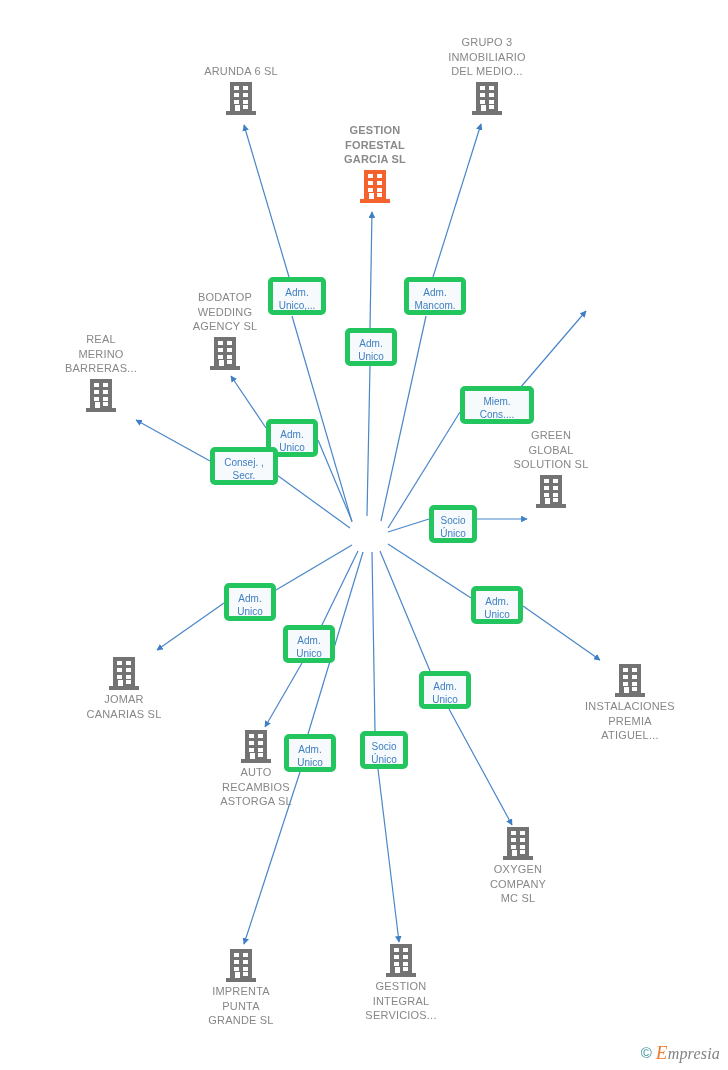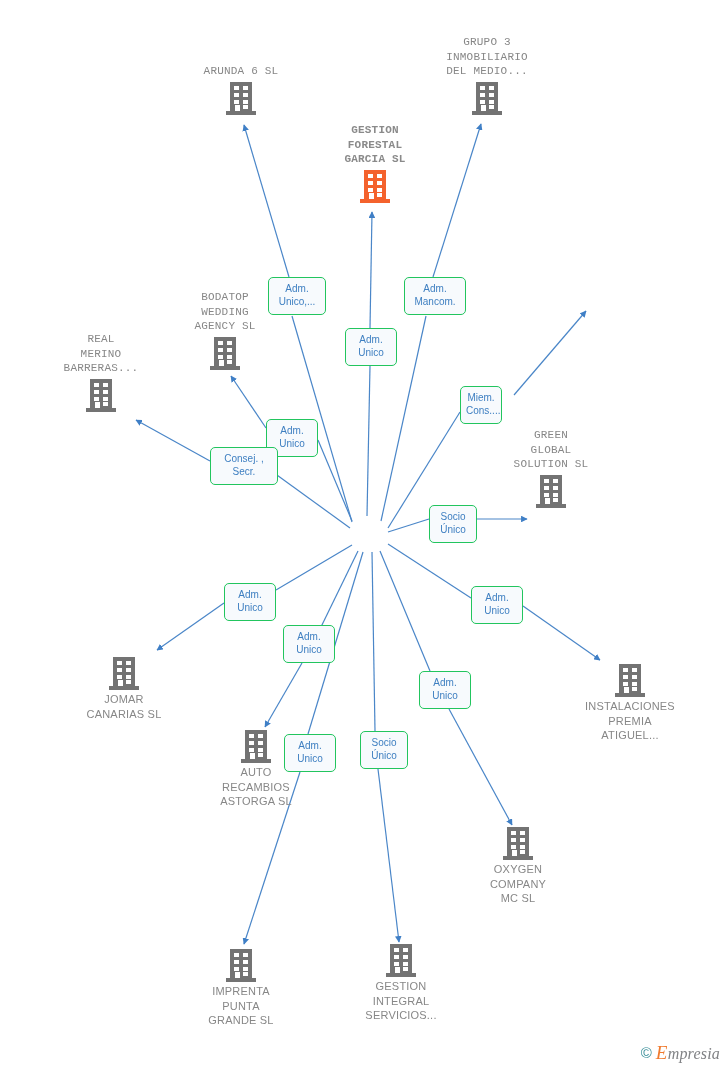--- a/index.html
+++ b/index.html
@@ -41,27 +41,27 @@
   }
   .node.focus .caption {
     color: #8a8a8a;
     font-weight: bold;
   }
   .node .glyph {
     display: block;
     margin: 0 auto;
   }
   .node.cap-below .caption { margin-top: 1px; }
-  .node.cap-above .caption { margin-bottom: 1px; font-family: Liberation Mono, monospace; }
+  .node.cap-above .caption { margin-bottom: 1px; }
 
   .edge-label {
     position: absolute;
     z-index: 4;
     background: #f7fafd;
-    border: 1px solid #22c55e;
+    border: 5px solid #22c55e;
     border-radius: 5px;
     color: #3e7fc1;
     font-size: 10px;
     line-height: 13px;
     text-align: center;
     padding: 4px 5px 4px 5px;
     box-sizing: border-box;
     white-space: pre-line;
     font-family: "Liberation Sans", sans-serif;
   }
@@ -411,21 +411,21 @@
 INTEGRAL
 SERVICIOS...</div>
   </div>
 
   <div class="edge-label" style="left:268px; top:277px; width:58px; height:38px;">Adm.
 Unico,...</div>
   <div class="edge-label" style="left:404px; top:277px; width:62px; height:38px;">Adm.
 Mancom.</div>
   <div class="edge-label" style="left:345px; top:328px; width:52px; height:38px;">Adm.
 Unico</div>
-  <div class="edge-label" style="left:460px; top:386px; width:42px; height:38px;text-align:center;">Miem.
+  <div class="edge-label" style="left:460px; top:386px; width:74px; height:38px;text-align:center;">Miem.
 Cons....</div>
   <div class="edge-label" style="left:266px; top:419px; width:52px; height:38px;">Adm.
 Unico</div>
   <div class="edge-label" style="left:210px; top:447px; width:68px; height:38px;">Consej. ,
 Secr.</div>
   <div class="edge-label" style="left:429px; top:505px; width:48px; height:38px;">Socio
 Único</div>
   <div class="edge-label" style="left:224px; top:583px; width:52px; height:38px;">Adm.
 Unico</div>
   <div class="edge-label" style="left:471px; top:586px; width:52px; height:38px;">Adm.

